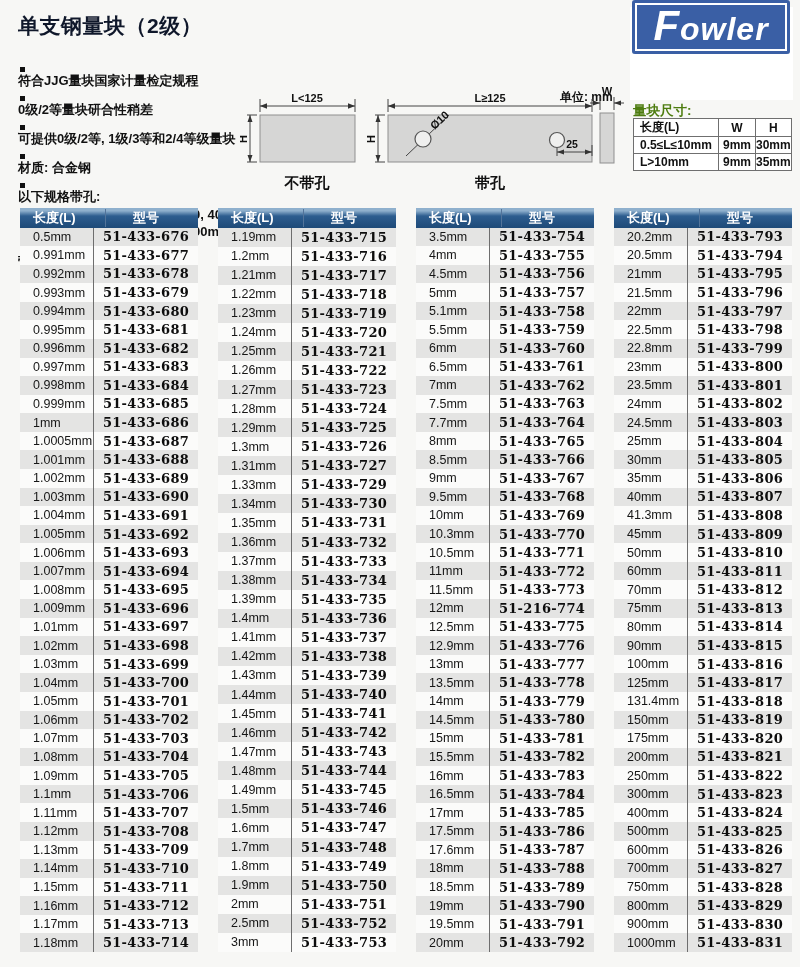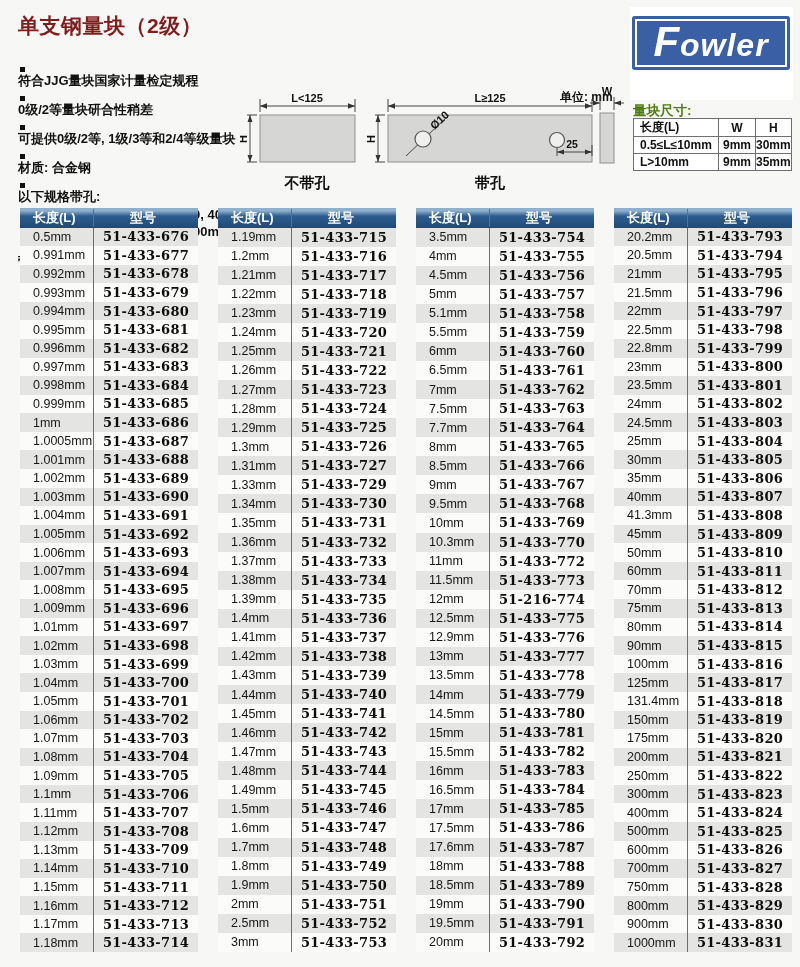--- a/index.html
+++ b/index.html
@@ -1,23 +1,23 @@
 <!DOCTYPE html>
 <html><head>
 <meta charset="utf-8">
 <style>
   html,body{margin:0;padding:0;}
   body{width:800px;height:967px;font-family:"Liberation Sans",sans-serif;}
   .page{position:relative;width:800px;height:967px;background:#f7f7f5;overflow:hidden;}
 
   .title{position:absolute;left:18px;top:12px;margin:0;font-size:21px;font-weight:bold;
-         letter-spacing:0.5px;color:#7f1d1d;}
+         letter-spacing:0.5px;color:#0f172a;}
 
   .logo-matte{position:absolute;left:630px;top:7px;width:163px;height:93px;background:#ffffff;}
-  .logo{position:absolute;left:632px;top:16px;width:158px;height:54px;background:#3a5fa5;
+  .logo{position:absolute;left:632px;top:0;width:158px;height:54px;background:#3a5fa5;
         border-radius:3px;display:flex;align-items:center;justify-content:center;
         box-shadow:inset 0 0 0 3px #3a5fa5, inset 0 0 0 5px #ffffff;}
   .logo-text{display:block;color:#ffffff;font-style:italic;font-weight:bold;font-size:32px;
              letter-spacing:1px;line-height:1;padding-bottom:3px;}
   .logo-text::first-letter{font-size:42px;}
 
   .features{position:absolute;left:18px;top:61px;width:238px;}
   .feat{display:flex;align-items:flex-start;font-size:13px;font-weight:bold;
         line-height:17.4px;color:#111;margin-bottom:0.5px;flex-direction:column;}
   .sq{flex:0 0 5px;width:5px;height:5px;background:#111;margin:6px 9px 0 2px;}
@@ -36,21 +36,21 @@
   .size-table th:first-child,.size-table td:first-child{width:78px;text-align:left;padding-left:6px;}
   .size-table th:nth-child(2),.size-table td:nth-child(2){width:36px;}
   .size-table th:nth-child(3),.size-table td:nth-child(3){width:34px;}
 
   .cat-table{position:absolute;top:208px;width:178px;height:744px;display:flex;flex-direction:column;}
   .t0{left:20px;} .t1{left:218px;} .t2{left:416px;} .t3{left:614px;}
   .cat-header{flex:0 0 19.5px;display:flex;align-items:center;color:#fff;
        font-size:13px;font-weight:bold;
        background:linear-gradient(180deg,#8fb0cd 0%,#8fb0cd 14%,#2d5d8f 40%,#1e4a78 100%);}
   .c-len{width:73px;padding-left:13px;box-sizing:border-box;}
-  .c-mod{flex:1;padding-left:36px;border-left:1px solid #53749a;}
+  .c-mod{flex:1;padding-left:27px;border-left:1px solid #53749a;margin-left:12px;}
   .cat-body{flex:1;display:flex;flex-direction:column;}
   .cat-row{flex:1 1 0;display:flex;align-items:stretch;}
   .cat-row:nth-child(odd){background:#e4e4e3;}
   .cat-row:nth-child(even){background:#fbfbfa;}
   .r-len{width:73px;padding-left:13px;box-sizing:border-box;display:flex;align-items:center;
          font-size:12.5px;color:#161616;}
   .r-mod{flex:1;border-left:1px solid #6e6e6e;display:flex;align-items:center;justify-content:center;
          font-family:"DejaVu Serif",serif;font-weight:bold;font-size:13px;letter-spacing:0.3px;color:#0d0d0d;}
 </style>
 </head>
@@ -581,20 +581,24 @@
         </div>
         <div class="cat-row">
           <span class="r-len">10mm</span>
           <span class="r-mod">51-433-769</span>
         </div>
         <div class="cat-row">
           <span class="r-len">10.3mm</span>
           <span class="r-mod">51-433-770</span>
         </div>
         <div class="cat-row">
+          <span class="r-len">10.5mm</span>
+          <span class="r-mod">51-433-771</span>
+        </div>
+        <div class="cat-row">
           <span class="r-len">11mm</span>
           <span class="r-mod">51-433-772</span>
         </div>
         <div class="cat-row">
           <span class="r-len">11.5mm</span>
           <span class="r-mod">51-433-773</span>
         </div>
         <div class="cat-row">
           <span class="r-len">12mm</span>
           <span class="r-mod">51-216-774</span>

